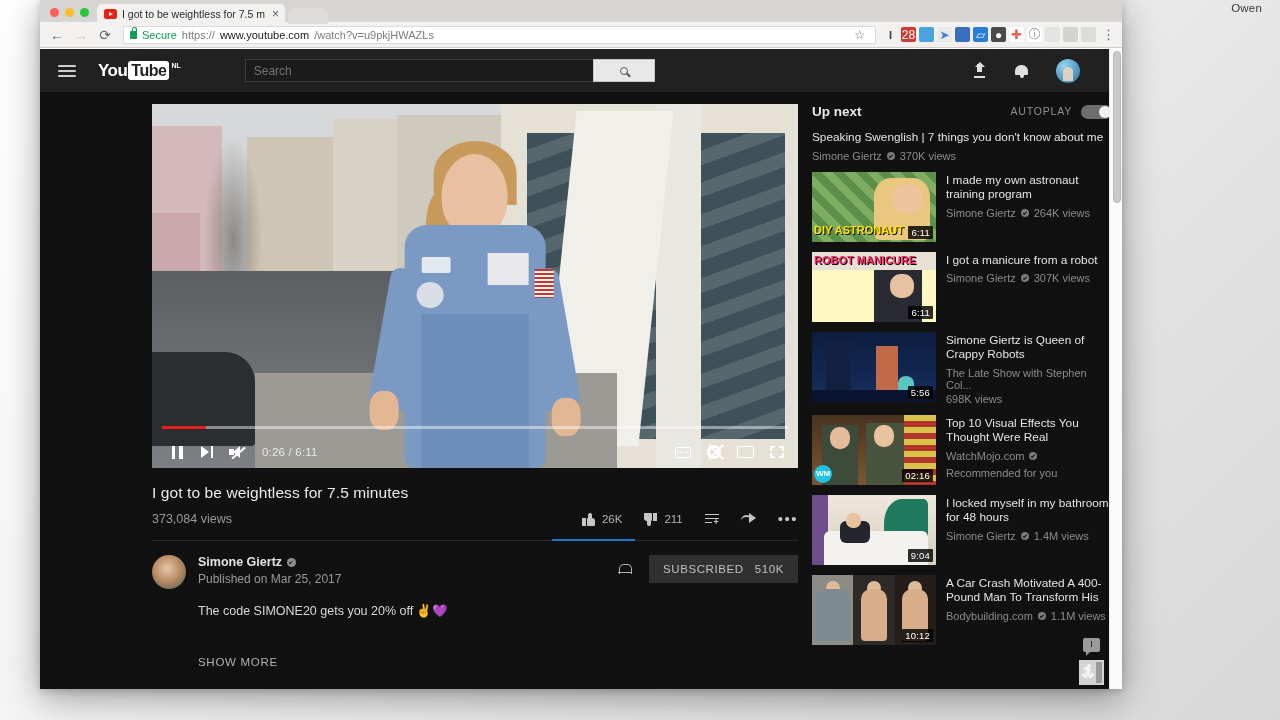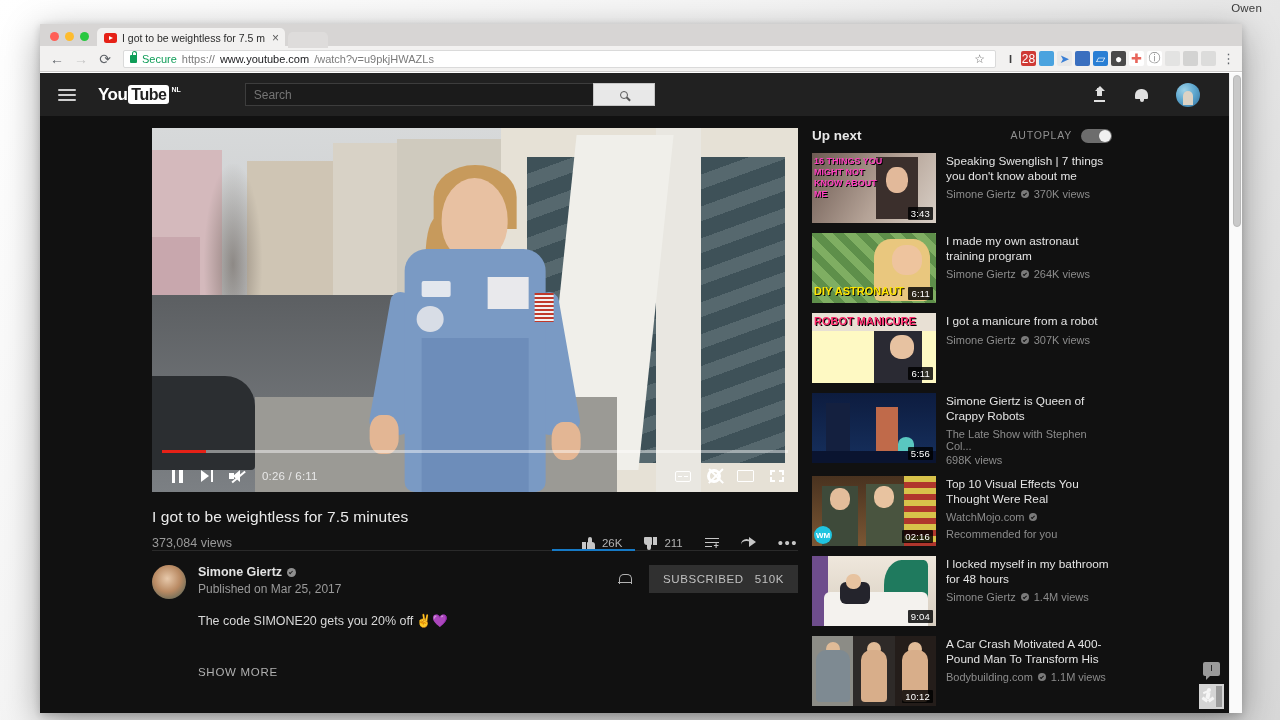--- a/index.html
+++ b/index.html
@@ -14,25 +14,24 @@
   }
 
   
   #menubar-name {
     position: absolute; top: 2px; right: 18px;
     font-size: 11.5px; color: #3a3a3a; letter-spacing: .2px;
   }
 
   
   #browser-window {
-    position: absolute; left: 40px; top: 0; width: 1202px; height: 689px;
+    position: absolute; left: 40px; top: 0; width: 1082px; height: 689px;
     background: #fff;
     box-shadow: 0 10px 34px rgba(0,0,0,.35), 0 2px 8px rgba(0,0,0,.18);
     overflow: hidden;
-    margin-top: 24px;
   }
 
   
   .tabstrip {
     height: 22px; background: #d7d5d4; position: relative;
     display: flex; align-items: flex-end; padding-left: 8px;
   }
   .traffic { display: flex; gap: 6px; align-items: center; padding: 0 8px 5px 2px; }
   .tl { width: 9px; height: 9px; border-radius: 50%; }
   .tl.r { background: #ff5f57; } .tl.y { background: #febc2e; } .tl.g { background: #28c840; }
@@ -217,21 +216,21 @@
   .ic-theater { width:17px; height:12px; border:1.8px solid #fff; border-radius:1px; }
   .ic-full { width:14px; height:12px; position:relative; }
   .ic-full i { position:absolute; width:5px; height:5px; }
   .ic-full i:nth-child(1){ left:0; top:0; border-left:2px solid #fff; border-top:2px solid #fff;}
   .ic-full i:nth-child(2){ right:0; top:0; border-right:2px solid #fff; border-top:2px solid #fff;}
   .ic-full i:nth-child(3){ left:0; bottom:0; border-left:2px solid #fff; border-bottom:2px solid #fff;}
   .ic-full i:nth-child(4){ right:0; bottom:0; border-right:2px solid #fff; border-bottom:2px solid #fff;}
 
   
   .vtitle { color:#eaeaea; font-size:15.5px; margin-top:16px; letter-spacing:.1px; }
-  .meta-row { display:flex; align-items:center; margin-top:10px; position:relative; 
+  .meta-row { display:flex; align-items:center; margin-top:10px; position:relative; padding-bottom:14px;
               border-bottom:1px solid #2a2a2a;text-align:center; }
   .views { color:#9a9a9a; font-size:12.5px; }
   .actions { margin-left:auto; display:flex; align-items:center; gap:22px; }
   .act { display:flex; align-items:center; gap:7px; color:#b3b3b3; font-size:11.5px; }
   .ic-thumb { width:13px; height:13px; position:relative; }
   .ic-thumb i { position:absolute; left:0; bottom:0; width:4px; height:8px; background:#c6c6c6; }
   .ic-thumb b { position:absolute; left:5px; bottom:0; width:8px; height:8px; background:#c6c6c6; border-radius:1px 3px 1px 1px;}
   .ic-thumb u { position:absolute; left:6px; top:0; width:4px; height:5px; background:#c6c6c6; border-radius:2px 2px 0 0;}
   .ic-thumb.down { transform: rotate(180deg); }
   .ic-playlist { width:14px; height:11px; position:relative; }
@@ -579,28 +578,20 @@
       <div class="secondary">
         <div class="upnext-head">
           <div class="upnext-title">Up next</div>
           <div class="autoplay-wrap">
             <span class="autoplay-lbl">AUTOPLAY</span>
             <span class="toggle"></span>
           </div>
         </div>
         <div id="rec-list">
             <div class="rec">
-              <div class="thumb">
-                <div class="t1">
-                  <div class="pr"></div>
-                  <div class="fc"></div>
-                  <div class="ov">16 THINGS YOU MIGHT NOT KNOW ABOUT ME</div>
-                </div>
-                <span class="dur">3:43</span>
-              </div>
               <div class="rec-info">
                 <div class="rec-title">Speaking Swenglish | 7 things you don't know about me</div>
                 <div class="rec-chan">
                   <span>Simone Giertz</span>
                   <span class="v-sm"></span>
                   <span>370K views</span>
                 </div>
               </div>
             </div>
             <div class="rec">

